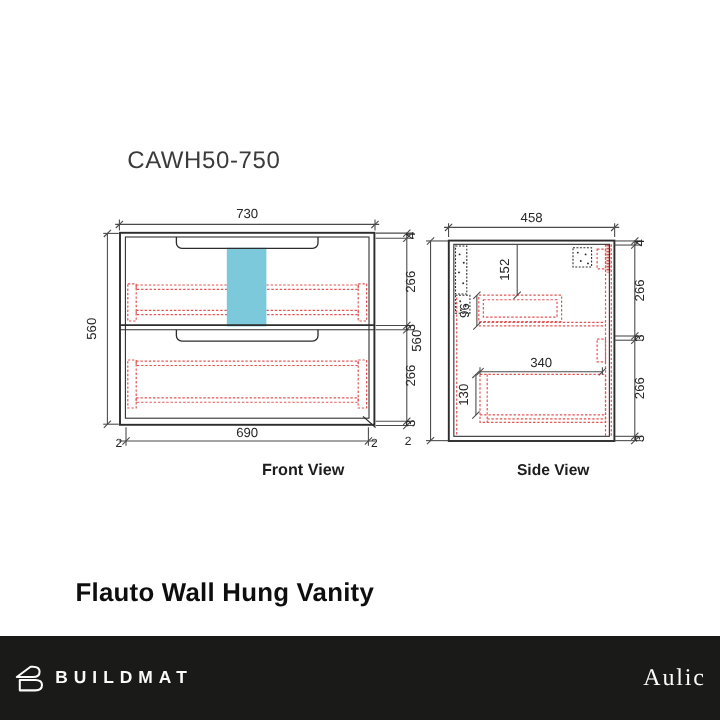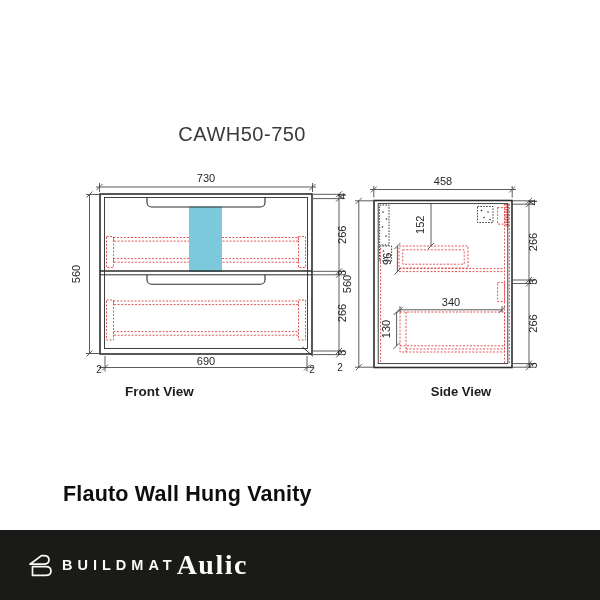--- a/index.html
+++ b/index.html
@@ -1,35 +1,35 @@
 <!DOCTYPE html>
 <html><head>
 <meta charset="utf-8">
 <style>
   html,body{margin:0;padding:0;background:#ffffff;}
   #stage{position:relative;width:600px;height:600px;background:#ffffff;overflow:hidden;
          font-family:"Liberation Sans", sans-serif;}
   .abs{position:absolute;}
 
-  #model-title{left:106px;top:123px;width:200px;text-align:right;
+  #model-title{left:106px;top:123px;width:200px;text-align:left;
     font-size:20px;color:#3b3b3b;letter-spacing:0.5px;}
-  #front-view-label{left:125px;top:384px;width:162px;text-align:left;
+  #front-view-label{left:125px;top:384px;width:162px;text-align:right;
     font-size:13.5px;font-weight:bold;color:#1d1d1d;}
   #side-view-label{left:380px;top:384px;width:162px;text-align:center;
     font-size:13px;font-weight:bold;color:#1d1d1d;}
   #product-name{left:27px;top:482px;font-size:21.5px;font-weight:bold;
     color:#0e0e0e;letter-spacing:0.2px;margin-left:36px;}
 
   #footer{left:0;top:530px;width:600px;height:70px;background:#1a1a18;
-    display:flex;align-items:center;
-    padding:0 28px;box-sizing:border-box;}
+    display:flex;align-items:center;justify-content:space-between;
+    padding:0 12px;box-sizing:border-box;}
   .brand-left{display:flex;align-items:center;gap:9px;}
   #buildmat-text{color:#fafaf8;font-size:14.5px;font-weight:bold;letter-spacing:5px;}
   #aulic-text{color:#fbfbf8;font-family:"Liberation Serif", serif;
-    font-size:28px;letter-spacing:1.5px;font-weight:bold;}
+    font-size:20px;letter-spacing:1.5px;font-weight:normal;}
 
   
   svg text{font-family:"Liberation Sans", sans-serif;}
   .dimtext{font-size:11px;fill:#272727;}
   .dimsmall{font-size:10px;fill:#272727;}
   .blk{fill:none;stroke:#2d2d2d;}
   .dim line{stroke:#4a4a4a;stroke-width:0.9;}
   .red{fill:none;stroke:#e15757;stroke-width:1;stroke-dasharray:2 1.5;}
   .dotrect{fill:none;stroke:#2d2d2d;stroke-width:0.9;stroke-dasharray:1.6 1.3;}
   .dot{fill:#2d2d2d;}

